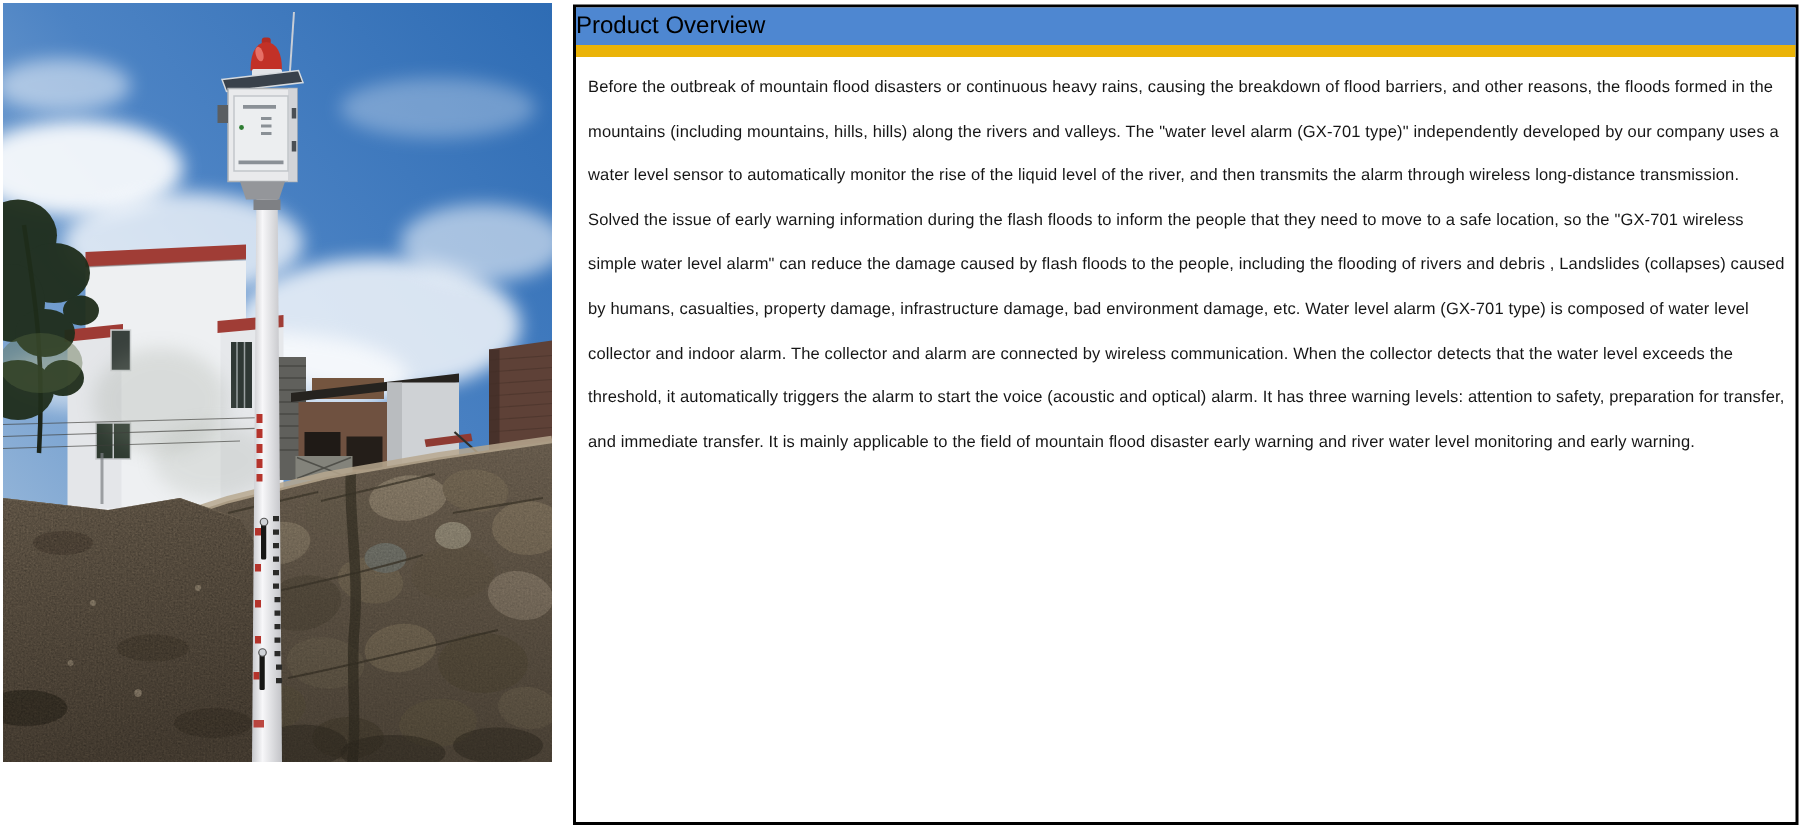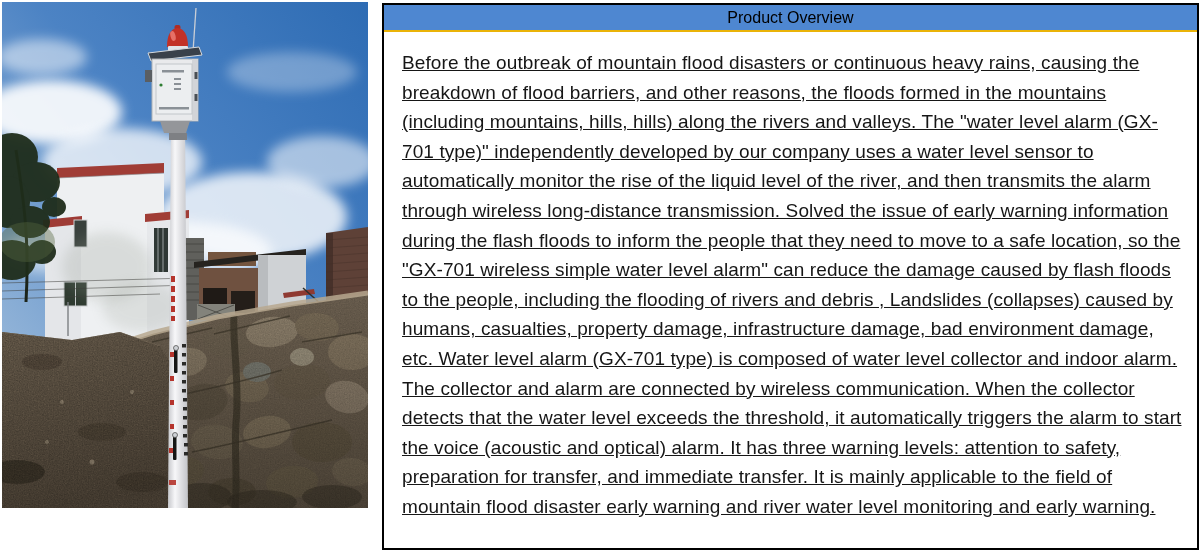--- a/index.html
+++ b/index.html
@@ -12,29 +12,29 @@
     position:absolute;left:2px;top:2px;width:366px;height:506px;
     overflow:hidden;background:#6f8fb5;
   }
   .photo svg{display:block;width:100%;height:100%;}
   .panel{
     position:absolute;left:382px;top:3px;width:817px;height:547px;
     border:2px solid #000000;background:#ffffff;box-sizing:border-box;
     display:flex;flex-direction:column;
   }
   .panel-header{
-    background:#4E87D1;border-bottom:2px solid #eab308;
-    height:25px;line-height:25px;text-align:center;
+    background:#4E87D1;border-bottom:8px solid #eab308;
+    height:25px;line-height:25px;text-align:left;
     font-size:16px;color:#000000;flex:0 0 auto;
   }
   .panel-body{flex:1 1 auto;overflow:hidden;}
   .panel-body p{
-    margin:12px;padding:4px 2px 0 6px;
-    font-size:19px;line-height:29.6px;color:#161616;
-    text-align:left;letter-spacing:0.1px;text-decoration:underline;
+    margin:2px;padding:4px 2px 0 6px;
+    font-size:11px;line-height:29.6px;color:#161616;
+    text-align:left;letter-spacing:0.1px;
   }
 </style>
 </head>
 <body>
 
 <div class="stage">
 
   <div class="photo">
     <svg viewBox="0 0 366 506" preserveAspectRatio="none">
       <defs>

